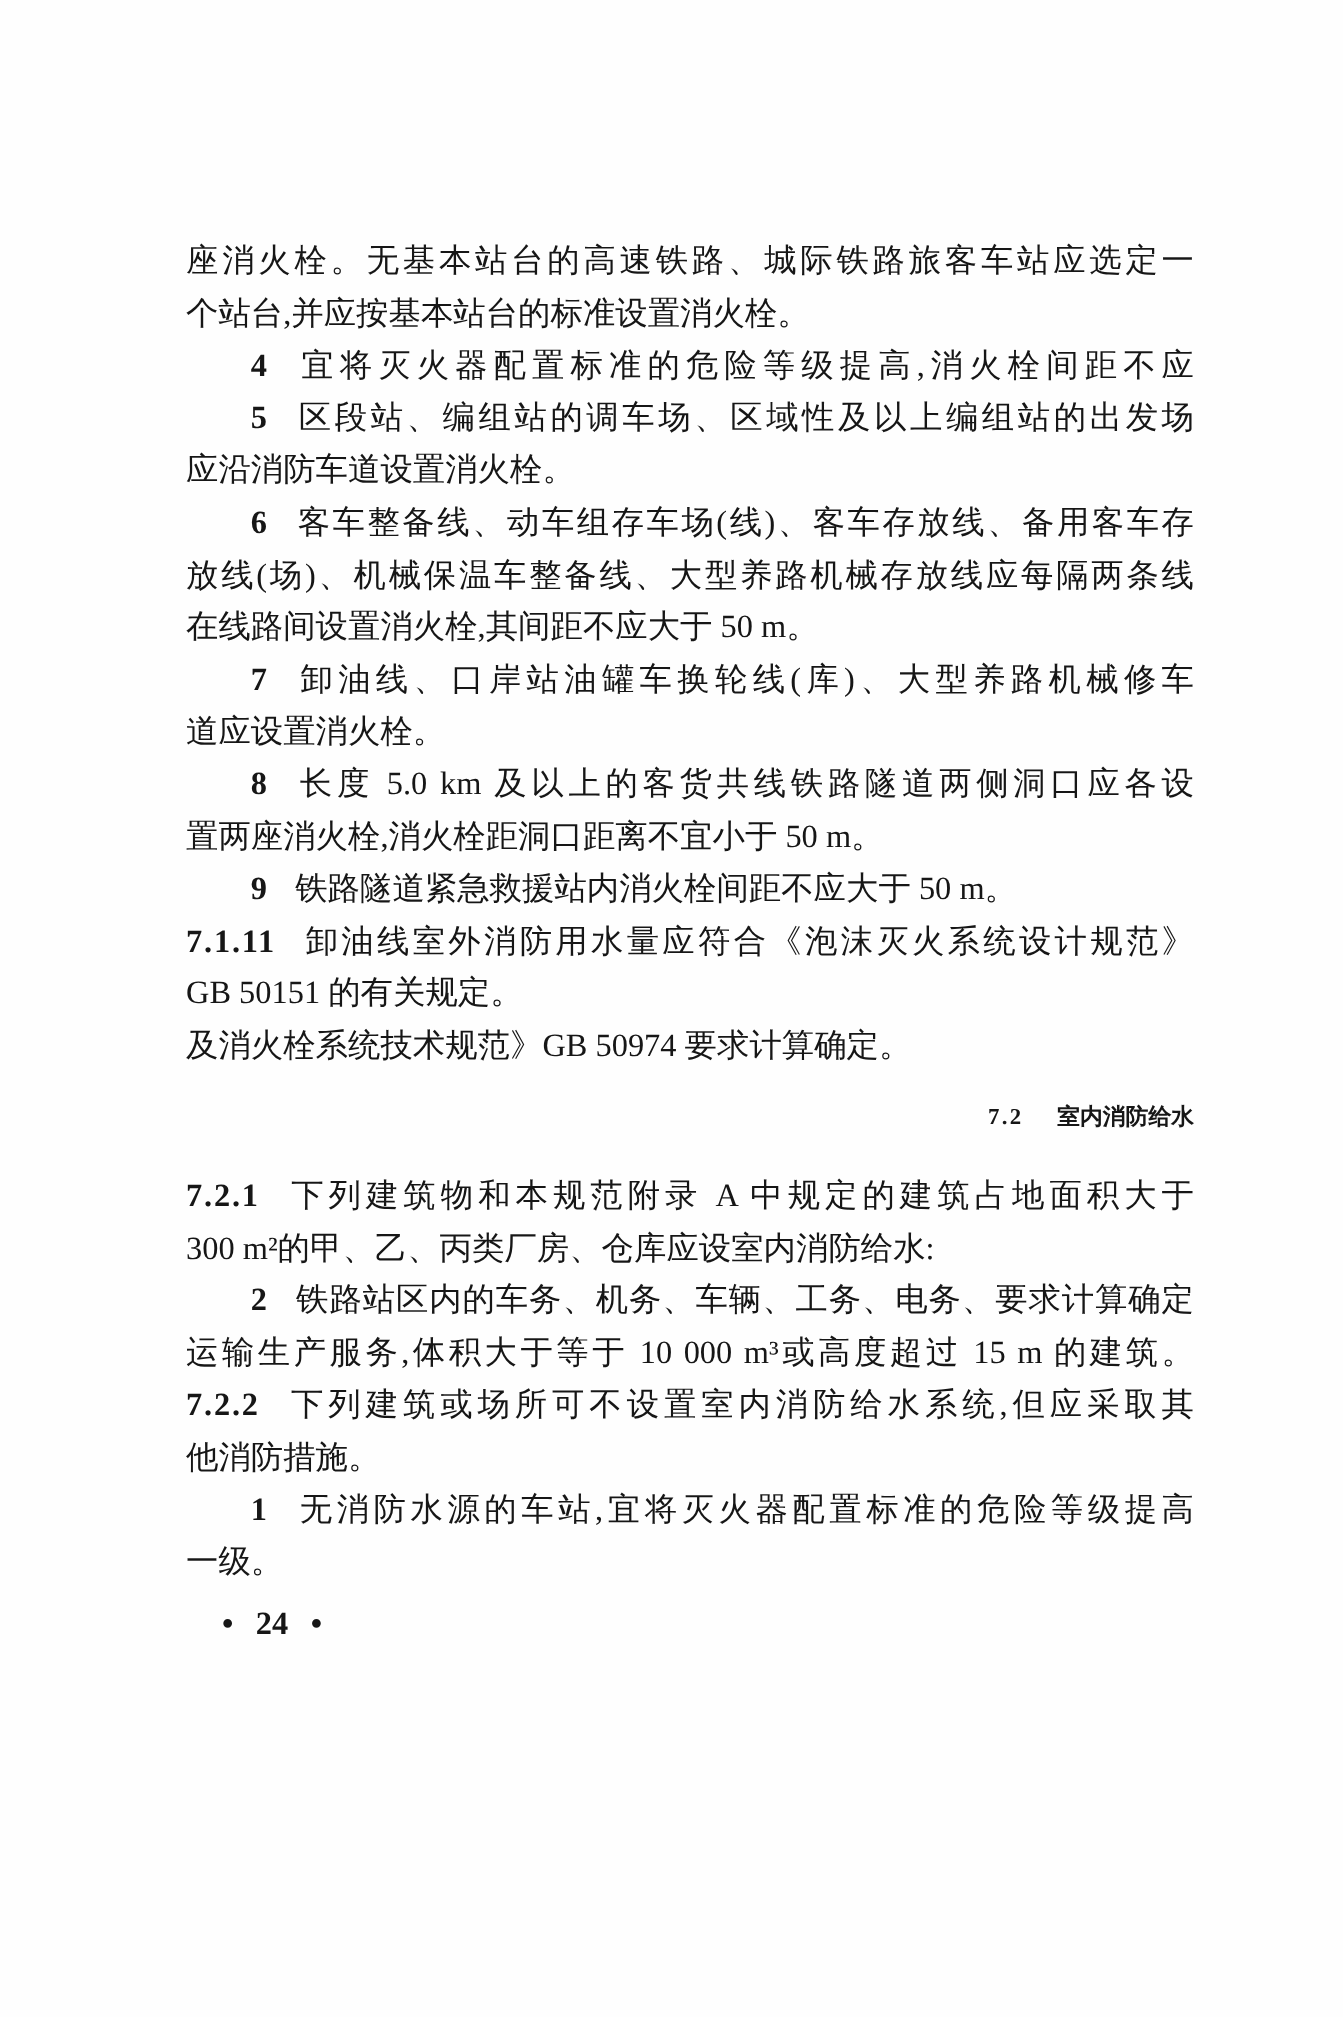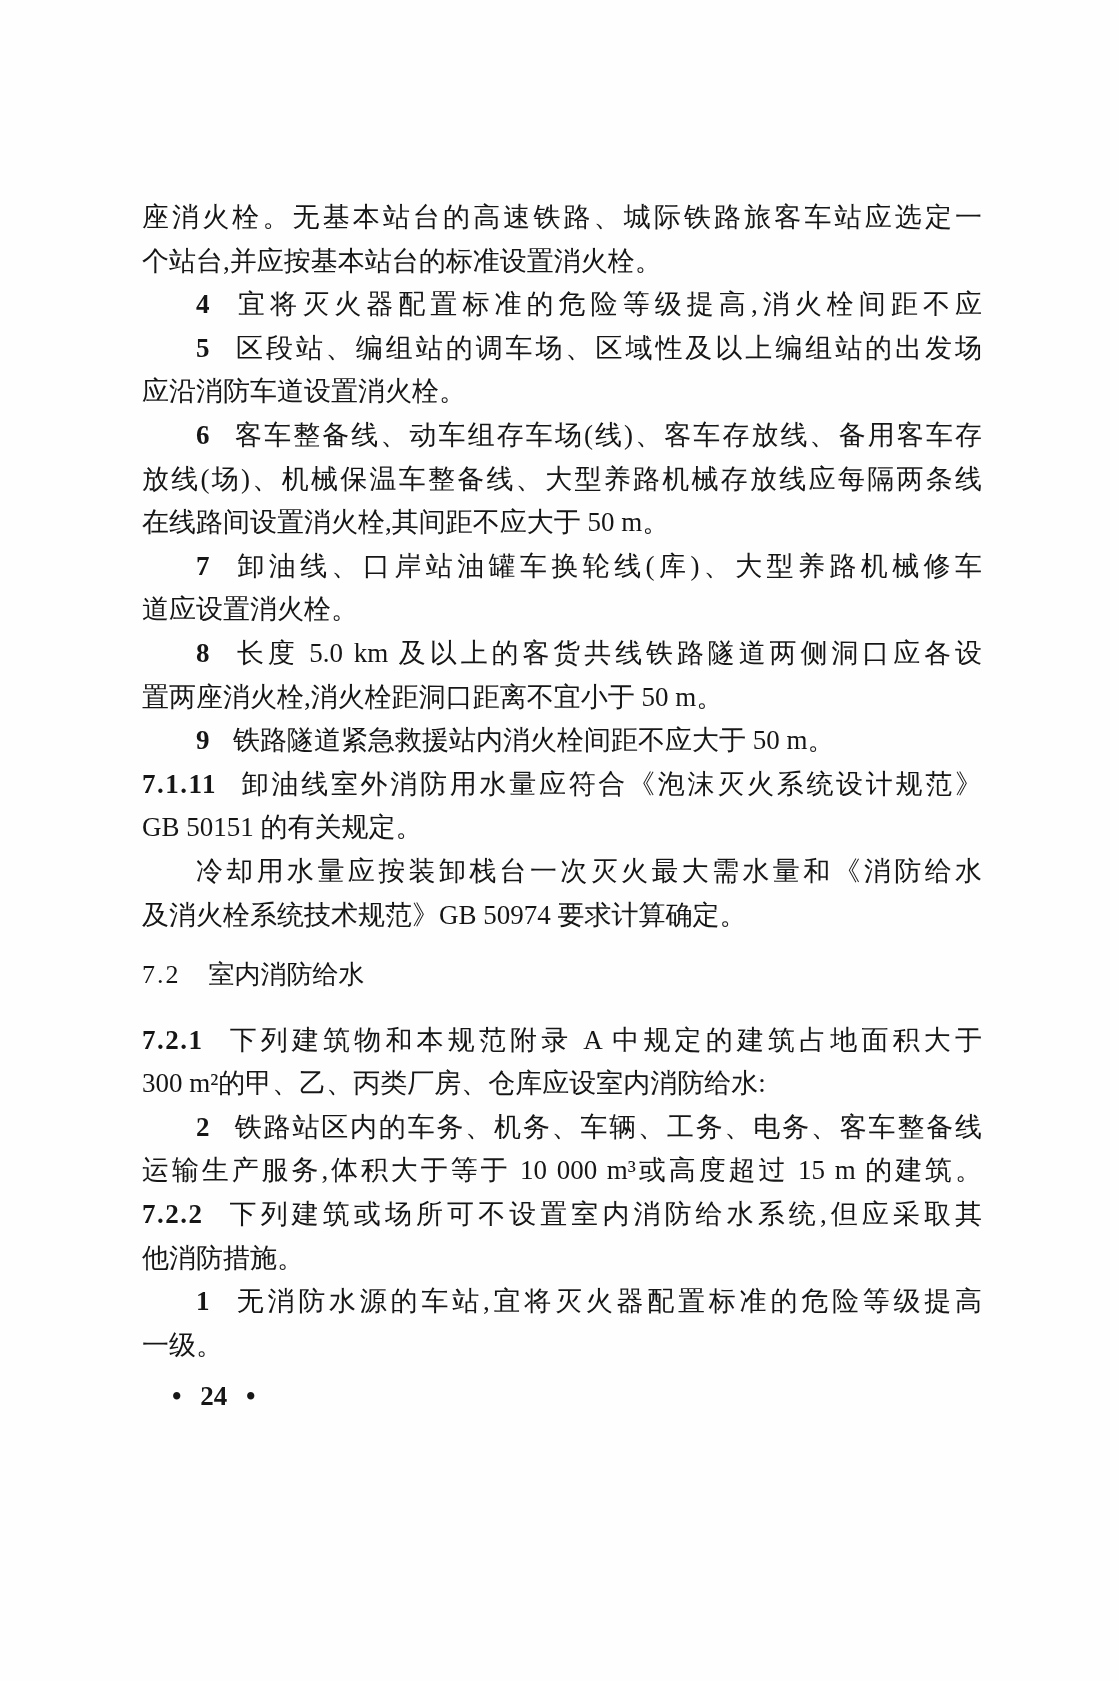--- a/index.html
+++ b/index.html
@@ -5,21 +5,21 @@
   html, body {
     margin: 0; padding: 0;
     width: 1119px; height: 1681px;
     background: #fefefe;
     overflow: hidden;
     font-family: "Liberation Serif", "DejaVu Serif", serif;
     color: #161616;
   }
   .page-body {
     position: absolute;
-    left: 142px; top: 196px;
+    left: 155px; top: 196px;
     width: 840px;
   }
   .line {
     height: 43.6px;
     line-height: 43.6px;
     font-size: 27px;
     overflow: hidden;
   }
   .line.nowrap { white-space: nowrap; }
   .line.full {
@@ -30,23 +30,23 @@
   .num {
     font-weight: bold;
     margin-right: 22px;
     letter-spacing: 1.5px;
   }
   .section-heading {
     height: 43.6px;
     line-height: 43.6px;
     margin-top: 16px;
     margin-bottom: 22px;
-    text-align: left;
-    font-weight: normal;
-    font-size: 26px;
+    text-align: right;
+    font-weight: bold;
+    font-size: 19px;
   }
   .section-heading .sec-num {
     margin-right: 28px;
     letter-spacing: 2px;
   }
   .page-footer {
     margin-top: 9px;
     padding-left: 30px;
     font-size: 27px;
     word-spacing: 12px;
@@ -69,32 +69,31 @@
       <div class="line full indent"><span class="num">6</span><span>客车整备线、动车组存车场(线)、客车存放线、备用客车存</span></div>
       <div class="line full"><span>放线(场)、机械保温车整备线、大型养路机械存放线应每隔两条线</span></div>
       <div class="line nowrap"><span>在线路间设置消火栓,其间距不应大于 50 m。</span></div>
       <div class="line full indent"><span class="num">7</span><span>卸油线、口岸站油罐车换轮线(库)、大型养路机械修车</span></div>
       <div class="line nowrap"><span>道应设置消火栓。</span></div>
       <div class="line full indent"><span class="num">8</span><span>长度 5.0 km 及以上的客货共线铁路隧道两侧洞口应各设</span></div>
       <div class="line nowrap"><span>置两座消火栓,消火栓距洞口距离不宜小于 50 m。</span></div>
       <div class="line nowrap indent"><span class="num">9</span><span>铁路隧道紧急救援站内消火栓间距不应大于 50 m。</span></div>
       <div class="line full"><span class="num">7.1.11</span><span>卸油线室外消防用水量应符合《泡沫灭火系统设计规范》</span></div>
       <div class="line nowrap"><span>GB 50151 的有关规定。</span></div>
-      <div class="line full indent"><span>冷却用水量应按装卸栈台一次灭火最大需水量和《消防给水</span></div>
       <div class="line nowrap"><span>及消火栓系统技术规范》GB 50974 要求计算确定。</span></div>
     </div>
 
   <div class="section-heading">
     <span class="sec-num">7.2</span><span>室内消防给水</span>
   </div>
 
   <div id="lines-bottom">
       <div class="line full"><span class="num">7.2.1</span><span>下列建筑物和本规范附录 A 中规定的建筑占地面积大于</span></div>
       <div class="line nowrap"><span>300 m²的甲、乙、丙类厂房、仓库应设室内消防给水:</span></div>
-      <div class="line full indent"><span class="num">2</span><span>铁路站区内的车务、机务、车辆、工务、电务、客车整备线</span></div>
+      <div class="line full indent"><span class="num">2</span><span>铁路站区内的车务、机务、车辆、工务、电务、要求计算确定</span></div>
       <div class="line full"><span>运输生产服务,体积大于等于 10 000 m³或高度超过 15 m 的建筑。</span></div>
       <div class="line full"><span class="num">7.2.2</span><span>下列建筑或场所可不设置室内消防给水系统,但应采取其</span></div>
       <div class="line nowrap"><span>他消防措施。</span></div>
       <div class="line full indent"><span class="num">1</span><span>无消防水源的车站,宜将灭火器配置标准的危险等级提高</span></div>
       <div class="line nowrap"><span>一级。</span></div>
     </div>
 
   <div class="page-footer">•  24  •</div>
 
 </div>

